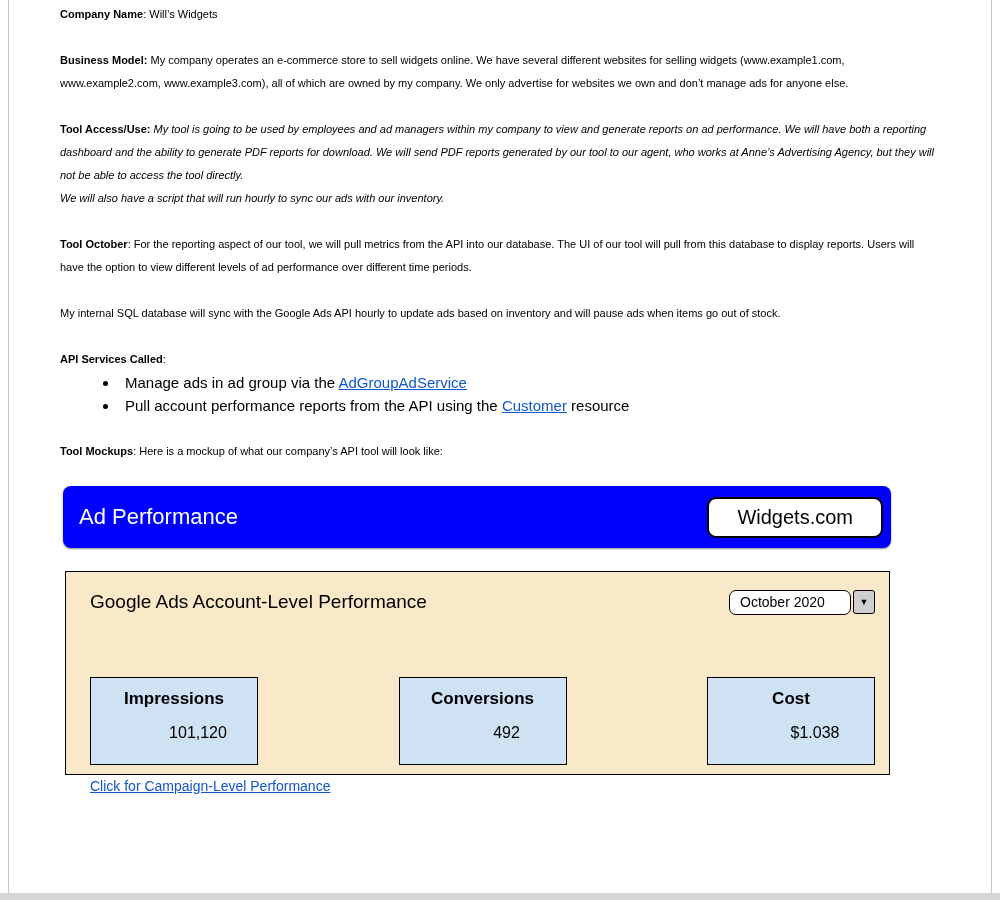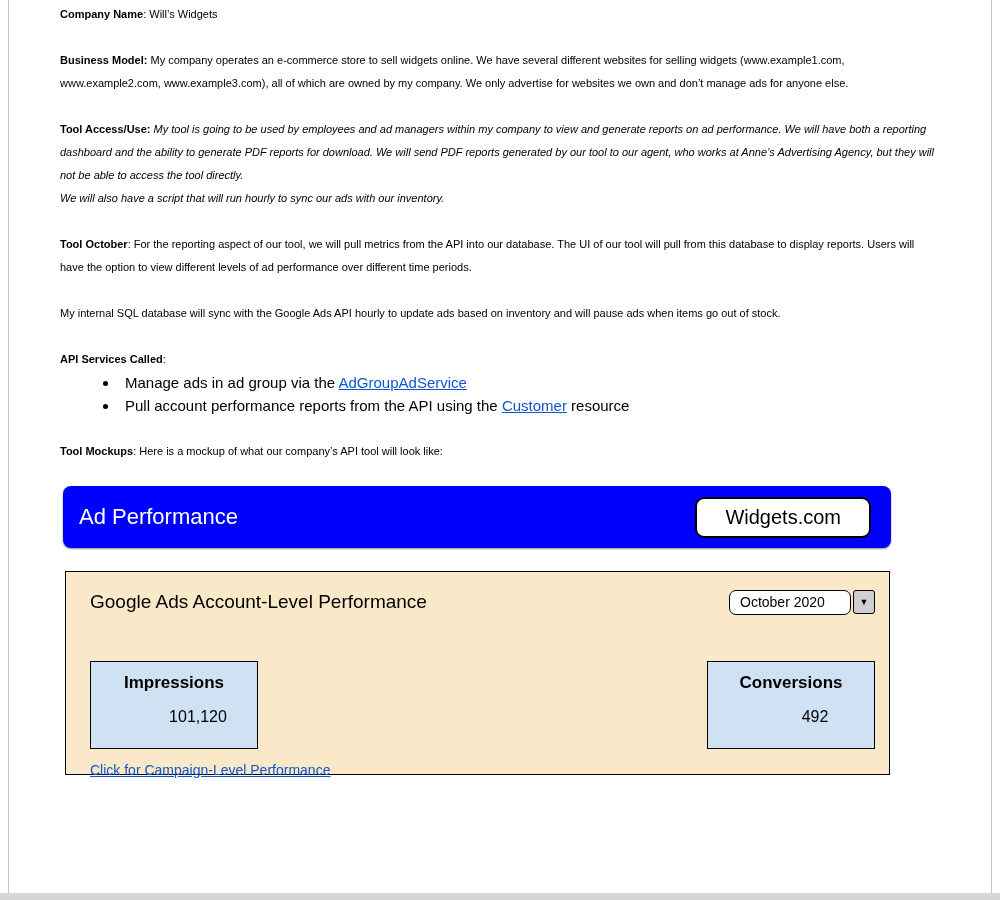--- a/index.html
+++ b/index.html
@@ -29,21 +29,21 @@
 
   a.doclink { color: #1155CC; text-decoration: underline; cursor: pointer; }
 
   
   .mock-header {
     width: 828px; height: 62px; margin: 0 0 23px 3px;
     background: #0000FF;
     border-radius: 8px;
     box-shadow: 0 1px 2px rgba(0,0,0,0.45);
     display: flex; align-items: center; justify-content: space-between;
-    padding: 0 20px 0 16px;
+    padding: 0 8px 0 16px;
   }
   .mock-title { color: #ffffff; font-size: 22px; }
   .brand-btn {
     background: #ffffff; border: 2px solid #000000; border-radius: 9px;
     font-size: 20px; color: #000000; padding: 7px 28px;
     font-family: inherit; cursor: pointer;
   }
 
   .panel {
     width: 825px; height: 204px; margin-left: 5px;
@@ -57,21 +57,21 @@
     background: #ffffff; border: 1px solid #000000; border-radius: 7px;
     font-size: 14px; padding: 3px 10px; width: 122px; height: 25px; line-height: 17px;
     cursor: pointer;
   }
   .dd-btn {
     width: 22px; height: 24px; margin-left: 2px;
     background: #cfcfcf; border: 1px solid #000000; border-radius: 3px;
     display: flex; align-items: center; justify-content: center;
     font-size: 9px; cursor: pointer;
   }
-  .cards { display: flex; justify-content: space-between; margin-top: 44px; }
+  .cards { display: flex; justify-content: space-between; margin-top: 60px; }
   .card {
     width: 168px; height: 88px;
     background: #CFE2F3; border: 1px solid #000000;
     text-align: center; padding-top: 11px;
   }
   .card-label { font-size: 17px; font-weight: bold; }
   .card-value { font-size: 16px; margin-top: 15px; padding-left: 48px; }
   .panel-link { display: inline-block; margin-top: 13px; font-size: 14px; }
 </style>
 </head>
@@ -117,20 +117,24 @@
 
     <div class="cards">
       <div class="card">
         <div class="card-label">Impressions</div>
         <div class="card-value">101,120</div>
       </div>
       <div class="card">
         <div class="card-label">Conversions</div>
         <div class="card-value">492</div>
       </div>
+      <div class="card">
+        <div class="card-label">Cost</div>
+        <div class="card-value">$1.038</div>
+      </div>
     </div>
 
     <a class="doclink panel-link">Click for Campaign-Level Performance</a>
   </div>
 
 </div>
 
 <div class="bottom-gap"></div>
 
 </body></html>

